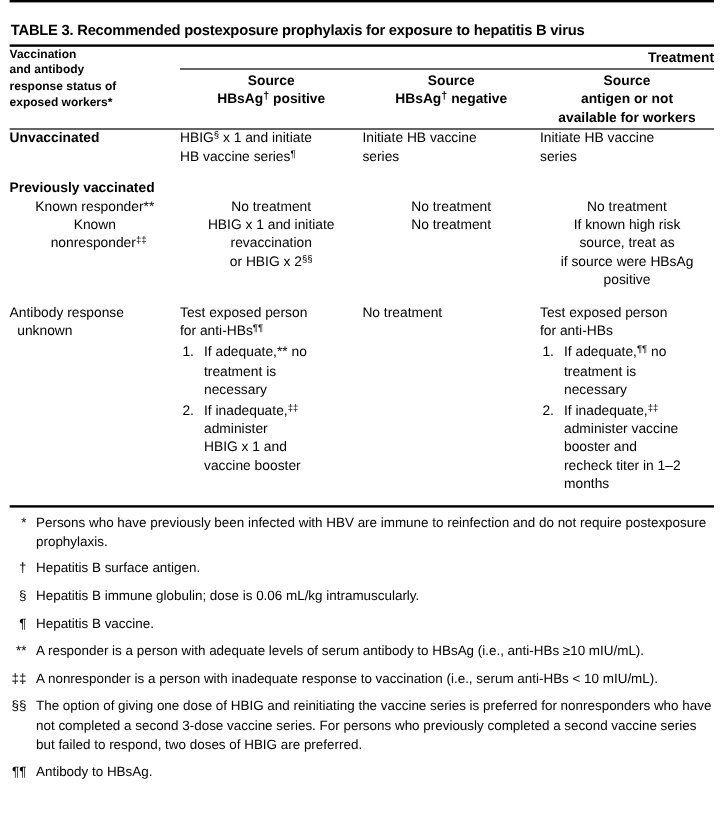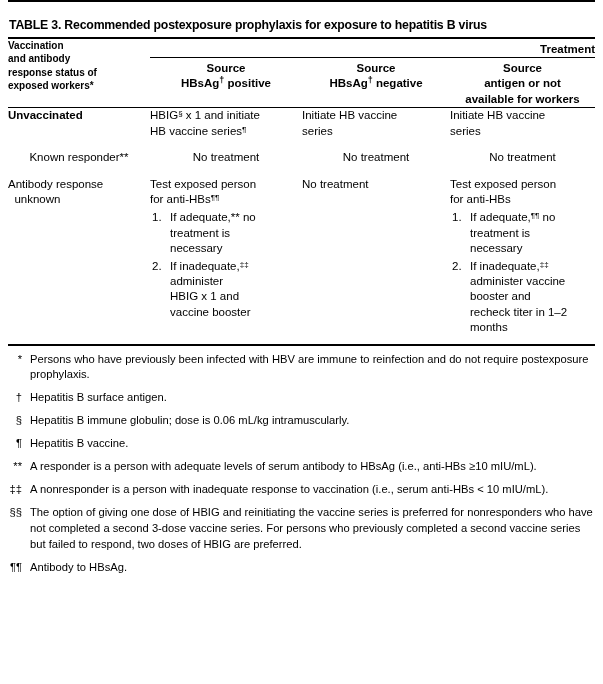--- a/index.html
+++ b/index.html
@@ -216,28 +216,40 @@
         <span>HB vaccine series</span><sup>¶</sup>
       </td>
       <td class="body-cell">Initiate HB vaccine<br>series</td>
       <td class="body-cell">Initiate HB vaccine<br>series</td>
     </tr>
 
     <tr class="spacer-row">
           <td colspan="4"></td>
         </tr>
 
+    <tr>
+      <td class="rowlabel bold">Previously  vaccinated</td>
+      <td class="body-cell"></td>
+      <td class="body-cell"></td>
+      <td class="body-cell"></td>
+    </tr>
 
     <tr>
       <td class="rowlabel tight">Known  responder**</td>
       <td class="body-cell tight">No treatment</td>
       <td class="body-cell tight">No treatment</td>
       <td class="body-cell tight">No treatment</td>
     </tr>
 
+    <tr>
+      <td class="rowlabel tight">Known<br>&nbsp;&nbsp;nonresponder<sup>‡‡</sup></td>
+      <td class="body-cell tight">HBIG x 1 and initiate<br>revaccination<br>or HBIG x 2<sup>§§</sup></td>
+      <td class="body-cell tight">No treatment</td>
+      <td class="body-cell tight">If known high risk<br>source, treat as<br>if source were HBsAg<br>positive</td>
+    </tr>
 
     <tr class="spacer-row">
           <td colspan="4"></td>
         </tr>
 
     <tr>
       <td class="rowlabel">Antibody response<br>&nbsp;&nbsp;unknown</td>
       <td class="body-cell">
         Test exposed person<br>for anti-HBs<sup>¶¶</sup>
         <ul class="numlist">

